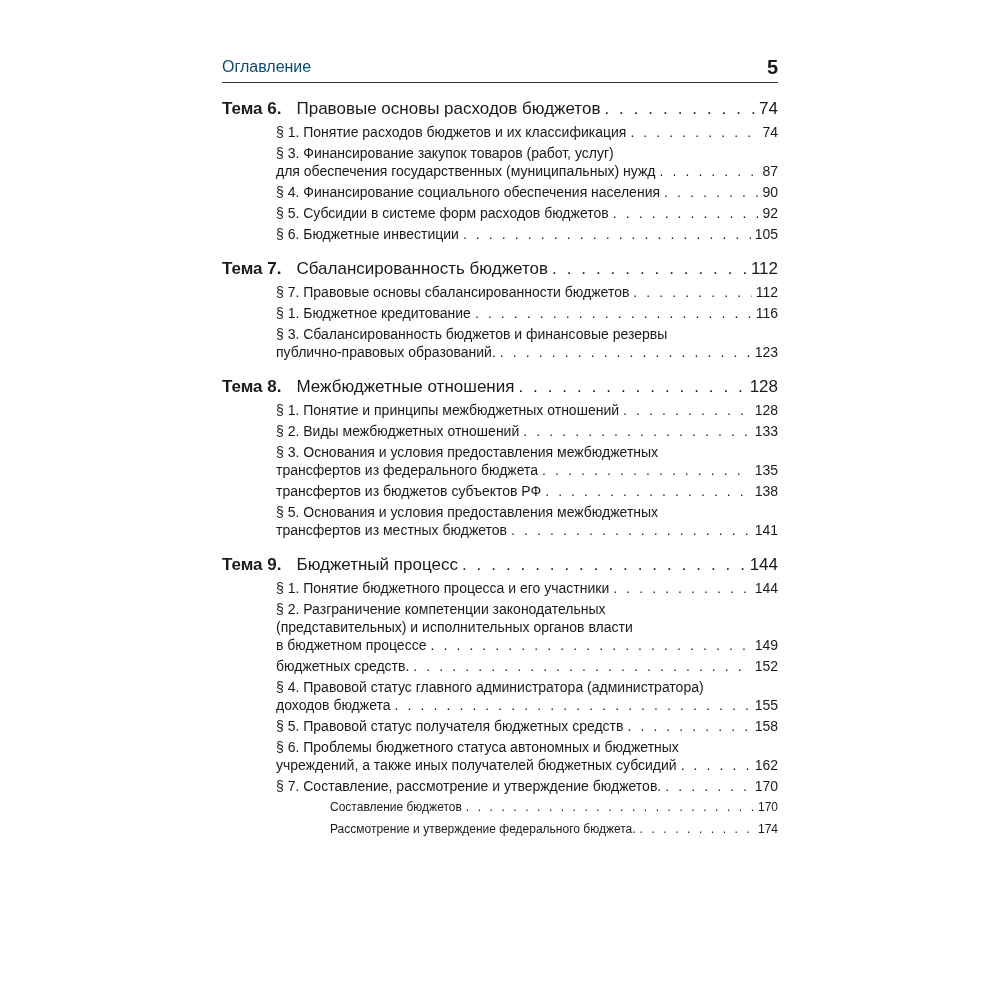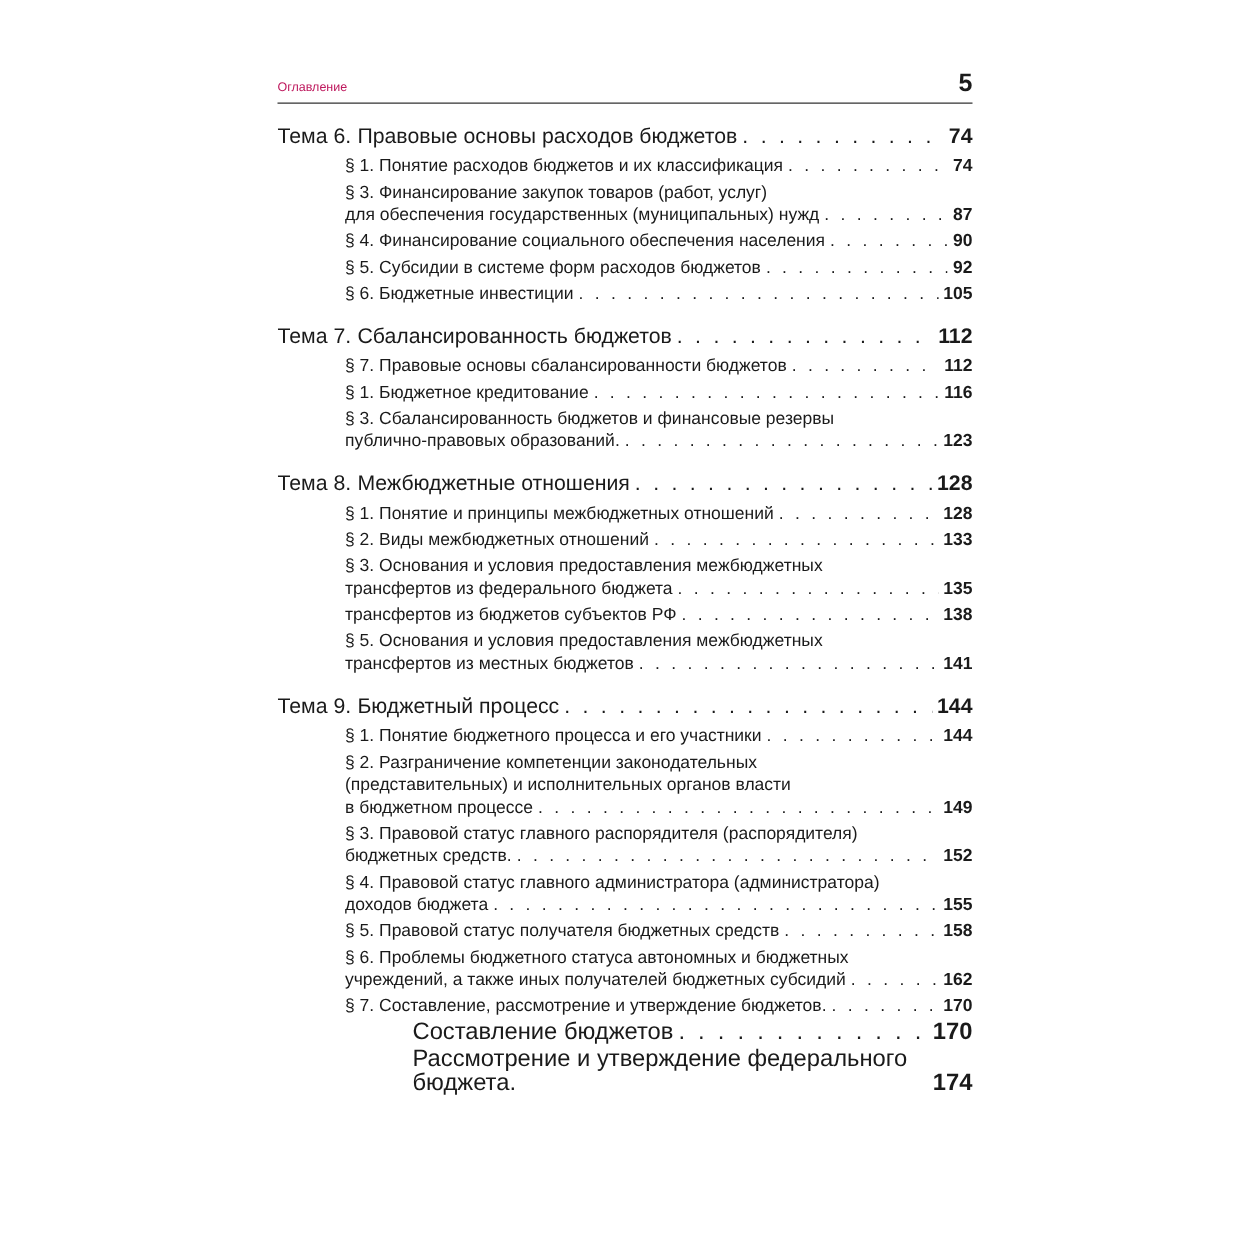--- a/index.html
+++ b/index.html
@@ -1,33 +1,33 @@
 <!DOCTYPE html>
 <html><head>
 <meta charset="utf-8">
 <style>
   html, body { margin: 0; padding: 0; background: #ffffff; }
   body { width: 1000px; height: 1000px; position: relative; overflow: hidden;
          font-family: "Liberation Sans", "DejaVu Sans", sans-serif; color: #1a1a1a; }
   .page { position: absolute; left: 222px; top: 52px; width: 556px; }
   .header { position: relative; height: 30px; border-bottom: 1.5px solid #333; }
-  .header .title { position: absolute; left: 0; bottom: 6px; font-size: 10px; color: #be185d; }
+  .header .title { position: absolute; left: 0; bottom: 6px; font-size: 16px; color: #0c4a6e; }
   .header .num { position: absolute; right: 0; bottom: 3px; font-size: 20px; font-weight: bold; }
   .toc { margin-top: 14px; }
   .topic { margin-bottom: 14px; }
   .row { display: flex; align-items: flex-end; line-height: 19px; }
   .row .text { white-space: pre-wrap; }
   .row .dots { flex: 1; overflow: hidden; white-space: nowrap; letter-spacing: 2.6px; margin: 0 4px; }
   .row .dots::after { content: ". . . . . . . . . . . . . . . . . . . . . . . . . . . . . . . . . . . . . . . . . . . . . . . . . . . . . . . . . . . . . . . . . . . . ."; }
-  .row .pg { text-align: center; font-weight: bold; }
+  .row .pg { text-align: center; }
   .topic-row { font-size: 17px; line-height: 24px; margin-bottom: 2px; }
-  .topic-row .label { font-weight: normal; margin-right: 5px; }
+  .topic-row .label { font-weight: bold; margin-right: 15px; }
   .sec { font-size: 14px; padding-left: 54px; margin-bottom: 3px; }
   .sec .line { line-height: 18px; }
-  .sub { font-size: 19px; padding-left: 108px; margin-bottom: 3px; }
+  .sub { font-size: 12px; padding-left: 108px; margin-bottom: 3px; }
 </style>
 </head>
 <body>
 
 <div class="page">
   <div class="header">
     <span class="title">Оглавление</span>
     <span class="num">5</span>
   </div>
   <div class="toc" id="toc">
@@ -163,21 +163,20 @@
         <div class="sec">
           <div class="line"><span class="text">§ 2. Разграничение компетенции законодательных</span></div>
           <div class="line"><span class="text">(представительных) и исполнительных органов власти</span></div>
           <div class="row line">
             <span class="text">в бюджетном процессе</span>
             <span class="dots"></span>
             <span class="pg">149</span>
           </div>
         </div>
         <div class="sec">
-          <div class="line"><span class="text">§ 3. Правовой статус главного распорядителя (распорядителя)</span></div>
           <div class="row line">
             <span class="text">бюджетных средств.</span>
             <span class="dots"></span>
             <span class="pg">152</span>
           </div>
         </div>
         <div class="sec">
           <div class="line"><span class="text">§ 4. Правовой статус главного администратора (администратора)</span></div>
           <div class="row line">
             <span class="text">доходов бюджета</span>

